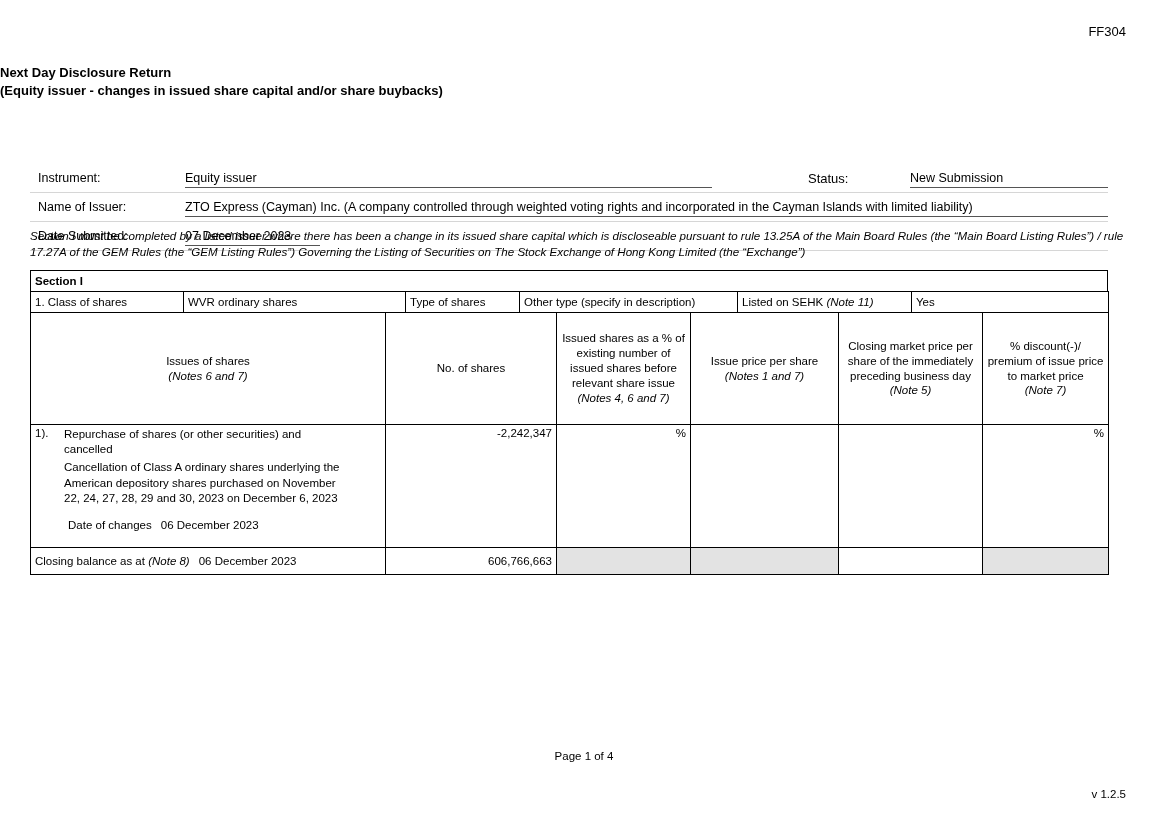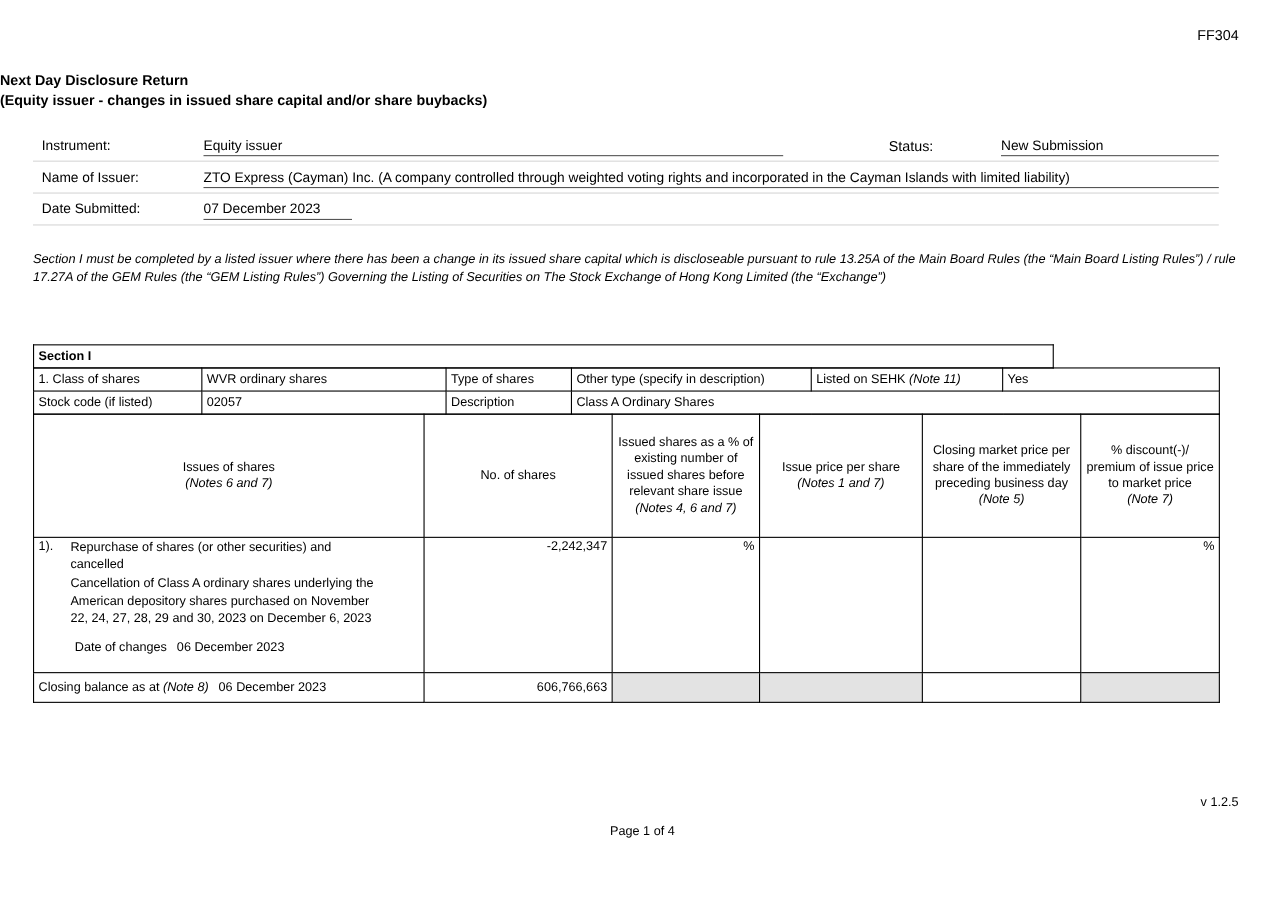--- a/index.html
+++ b/index.html
@@ -10,36 +10,36 @@
     color:#000; font-size:12px;
   }
   .page { position:absolute; inset:0; }
 
   .form-code { position:absolute; top:24px; right:42px; font-size:13px; }
 
   .doc-title { position:absolute; top:64px; left:0; width:100%; 
                font-weight:bold; font-size:13px; line-height:1.4; }
 
   
-  .hdr { position:absolute; left:30px; width:1078px; }
+  .hdr { position:absolute; left:30px; width:1078px;margin-top:46px; }
   .hdr-row { position:relative; height:29px; border-bottom:1px solid #d6d6d6; }
   .hdr-label { position:absolute; left:8px; top:7px; font-size:12.5px; }
   .hdr-value { position:absolute; top:7px; font-size:12.5px; border-bottom:1px solid #555; padding-bottom:2px; }
   .v-instrument { left:155px; width:527px; }
   .v-status-label { position:absolute; left:778px; top:7px; font-size:13px; }
   .v-status { left:880px; width:198px; }
   .v-issuer { left:155px; width:923px; }
   .v-date { left:155px; width:135px; }
 
   .intro { position:absolute; top:228px; left:30px; width:1114px;
            font-style:italic; font-size:11.6px; line-height:1.4; }
 
   
   .tablewrap { position:absolute; top:270px; left:30px; width:1078px; }
-  table { border-collapse:collapse; table-layout:fixed; width:928px;margin-top:43px; }
+  table { border-collapse:collapse; table-layout:fixed; width:1078px; }
   table + table { margin-top:-1px; }
   td, th { border:1px solid #000; font-size:11.5px; font-weight:normal; text-align:left;
            padding:2px 4px; vertical-align:middle; overflow:hidden; }
   .sec-title td { font-weight:bold; height:21px; }
   .rowB td { height:21px; white-space:nowrap; }
   .note { font-style:italic; }
   .hd td { text-align:center; height:112px; line-height:1.3; }
   .hd .note { display:block; }
   .num { text-align:right; white-space:nowrap; }
   .na { background:#e3e3e3; }
@@ -51,21 +51,21 @@
 
   .mv-cell { height:123px; }
   .mv-row1 { display:flex; }
   .mv-idx { width:29px; flex:0 0 29px; }
   .mv-title { max-width:268px; line-height:1.32; }
   .mv-desc { margin-left:29px; max-width:278px; margin-top:3px; line-height:1.32; }
   .mv-date { margin-left:33px; margin-top:13px; }
   .mv-date-value { margin-left:9px; }
 
   .footer-page { position:absolute; top:750px; left:0; width:100%; text-align:center; font-size:11.5px; }
-  .footer-ver { position:absolute; top:724px; right:42px; font-size:11.5px; }
+  .footer-ver { position:absolute; top:788px; right:42px; font-size:11.5px; }
 </style>
 </head>
 <body>
 
 <div class="page">
 
   <div class="form-code">FF304</div>
 
   <div class="doc-title">
     <div>Next Day Disclosure Return</div>
@@ -111,26 +111,20 @@
           <col style="width:197px">
       </colgroup>
       <tbody>
           <tr class="rowB">
         <td>1. Class of shares</td>
         <td>WVR ordinary shares</td>
         <td>Type of shares</td>
         <td>Other type (specify in description)</td>
         <td><span>Listed on SEHK </span><span class="note">(Note 11)</span></td>
         <td>Yes</td>
-      </tr>
-      <tr class="rowB">
-        <td>Stock code (if listed)</td>
-        <td>02057</td>
-        <td>Description</td>
-        <td colspan="3">Class A Ordinary Shares</td>
       </tr>
     </tbody>
       </table>
 
     <table>
       <colgroup>
         <col style="width:355px">
           <col style="width:171px">
           <col style="width:134px">
         <col style="width:148px">

